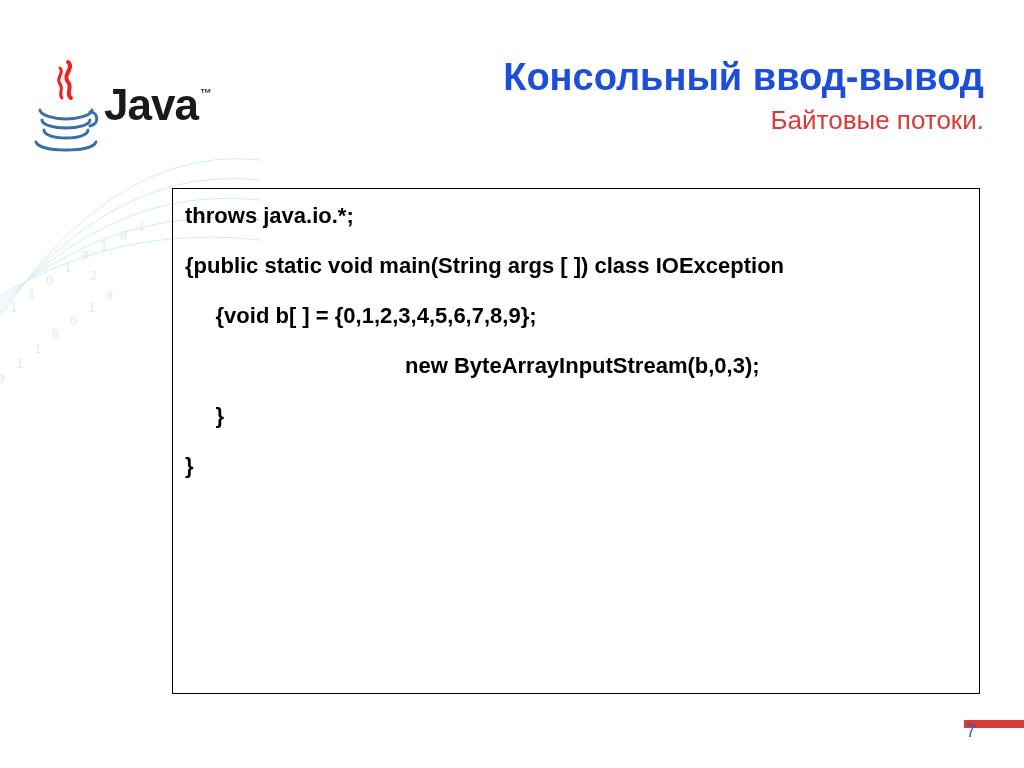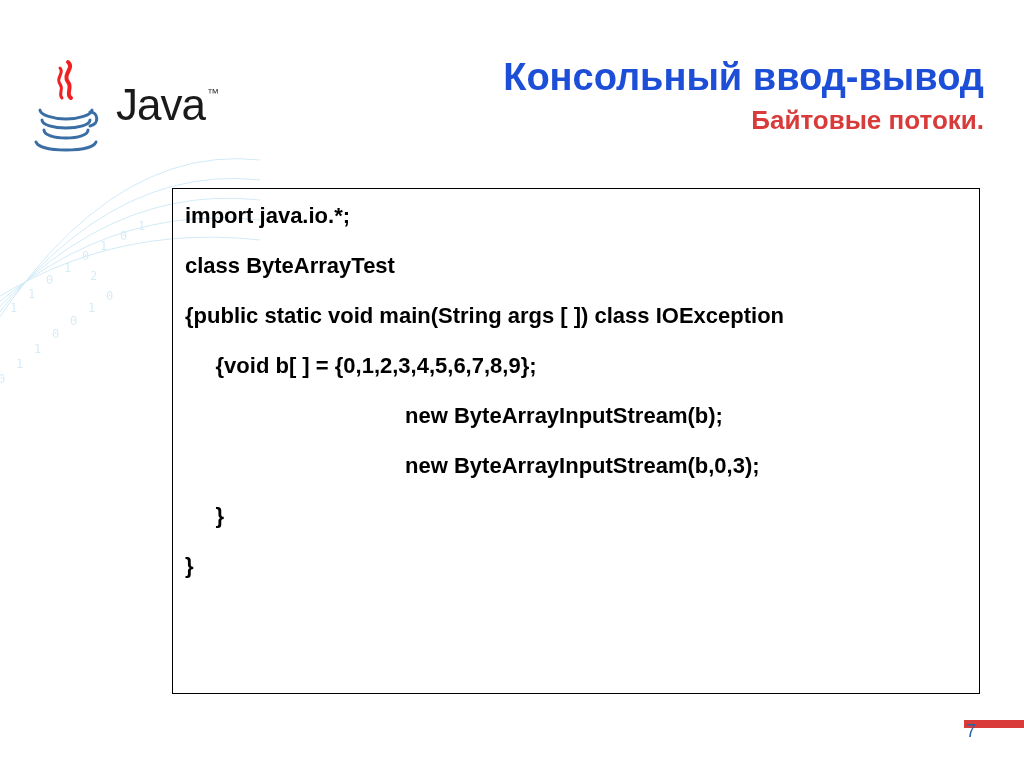--- a/index.html
+++ b/index.html
@@ -16,23 +16,23 @@
 
   .logo {
     position: absolute;
     left: 30px; top: 58px;
     display: flex;
     align-items: center;
   }
   .logo svg { width: 72px; height: 94px; }
   .logo-text {
     font-size: 44px;
-    font-weight: normal;
+    font-weight: bold;
     color: #1a1a1a;
-    margin-left: 14px;
+    margin-left: 2px;
     letter-spacing: -1px;
   }
   .logo-tm {
     font-size: 12px;
     vertical-align: top;
     position: relative;
     top: 6px;
     left: 2px;
     color: #333;
   }
@@ -45,21 +45,21 @@
     text-align: right;
   }
   .title-main {
     font-size: 38px;
     font-weight: bold;
     color: #1d4ed8;
     margin-bottom: 6px;
   }
   .title-sub {
     font-size: 26px;
-    font-weight: bold;
+    font-weight: normal;
     color: #d93a3a;
     line-height: 1.2;
   }
 
   .code-box {
     position: absolute;
     left: 172px;
     top: 188px;
     width: 808px;
     height: 506px;
@@ -146,24 +146,22 @@
     <span>Java</span><span class="logo-tm">™</span>
   </span>
 </div>
 
 <div class="title-block">
   <div class="title-main">Консольный ввод-вывод</div>
   <div class="title-sub">Байтовые потоки.</div>
 </div>
 
 <div class="code-box">
-  <div class="line">import java.io.*;</div>
-  <div class="line">class ByteArrayTest</div>
+  <div class="line">throws java.io.*;</div>
   <div class="line">{public static void main(String args [ ]) class IOException</div>
   <div class="line">     {void b[ ] = {0,1,2,3,4,5,6,7,8,9};</div>
-  <div class="line">                                    new ByteArrayInputStream(b);</div>
   <div class="line">                                    new ByteArrayInputStream(b,0,3);</div>
   <div class="line">     }</div>
   <div class="line">}</div>
 </div>
 
 <div class="footer-bar"></div>
 <div class="page-number">7</div>
 
 </body></html>

